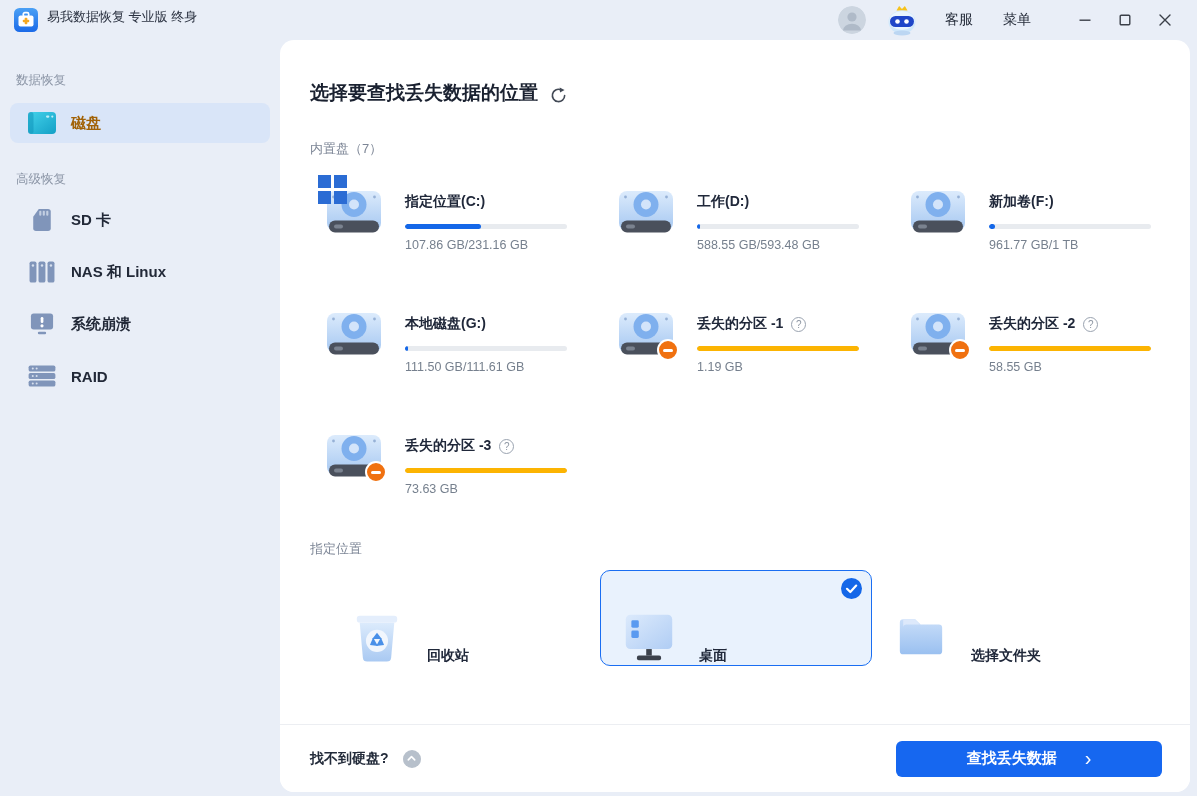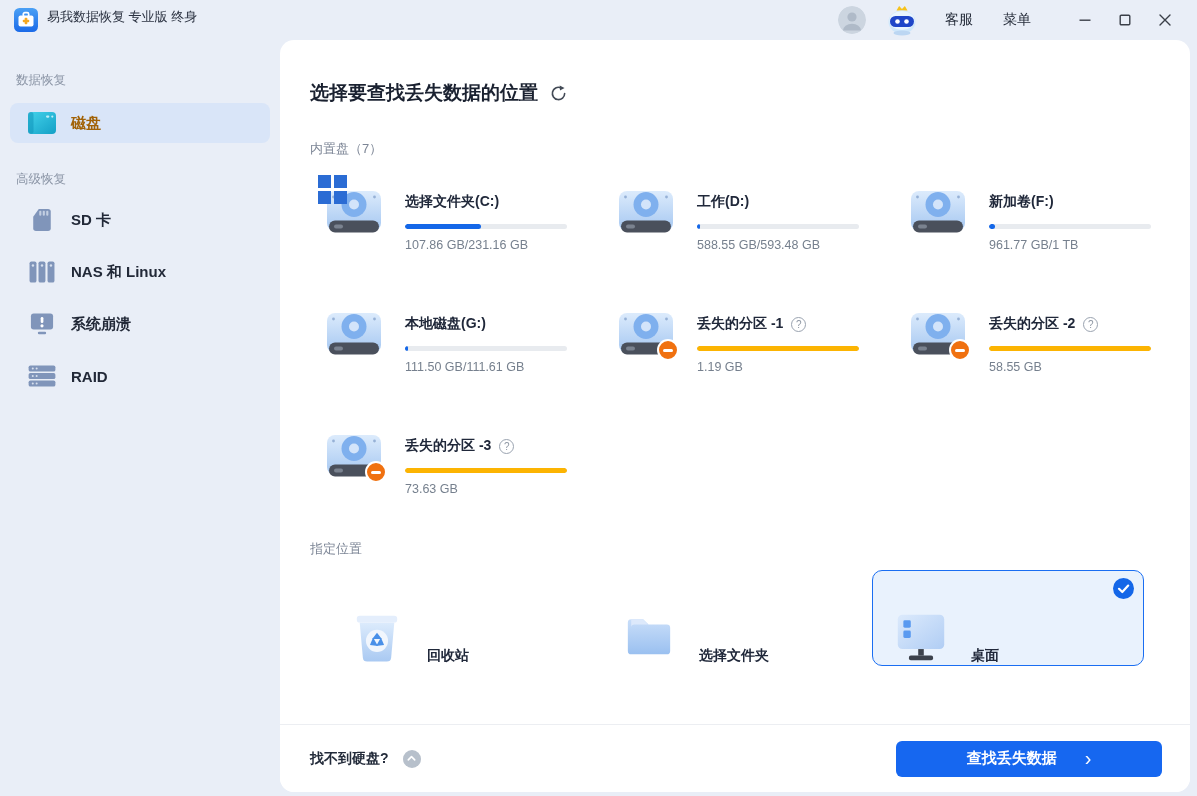--- a/index.html
+++ b/index.html
@@ -30,21 +30,21 @@
     border-radius:8px; padding-left:17px; cursor:pointer; }
   .side-item.selected { background:#d9e5f8; margin-top:14px; }
   .s-icon { width:30px; display:flex; justify-content:center; align-items:center; }
   .s-label { margin-left:14px; font-size:15px; font-weight:700; color:#222938; }
   .side-item.selected .s-label { color:#a16207; }
   .side-label.adv { margin-top:28px; }
 
   
   .panel { position:absolute; left:280px; top:40px; width:910px; bottom:4px;
     background:#fff; border-radius:14px; overflow:hidden; }
-  .main-head { margin:42px 30px 0 30px; display:flex; align-items:center; gap:12px; }
+  .main-head { margin:42px 30px 0 30px; display:flex; align-items:flex-end; gap:12px; }
   .main-head h1 { margin:0; font-size:19px; line-height:22px; font-weight:700; color:#1a2130; }
   .refresh-btn { width:17px; height:17px; display:flex; cursor:pointer; }
   .section-label { margin:37px 0 0 30px; font-size:13px; color:#7d8696; line-height:15px; }
 
   .drive-grid { margin:27px 0 0 30px; display:grid; grid-template-columns:repeat(3,292px); row-gap:52px; }
   .drive-tile { display:flex; height:70px; padding-left:15px; cursor:pointer; }
   .drive-icon-wrap { position:relative; width:58px; height:56px; margin-top:4px; flex:none; }
   .win-badge { position:absolute; left:-7px; top:-12px; display:grid;
     grid-template-columns:13px 13px; gap:3px; }
   .win-badge i { width:13px; height:13px; background:#2b6cd4; display:block; }
@@ -275,21 +275,21 @@
       <span class="win-badge">
             <i></i>
             <i></i>
             <i></i>
             <i></i>
           </span>
       
     </div>
     <div class="drive-info">
       <div class="drive-name-row">
-        <span class="drive-name">选择文件夹(C:)</span>
+        <span class="drive-name">指定位置(C:)</span>
 
       </div>
       <div class="bar">
             <div class="bar-fill" style="width: 47%; background: rgb(20, 103, 232);"></div>
           </div>
       <div class="drive-size">107.86 GB/231.16 GB</div>
     </div>
   </div>
 
   <div class="drive-tile">
@@ -469,51 +469,51 @@
           <path d="M0,-8.5 L5,-1.8 L-5,-1.8 Z" transform="rotate(120)"></path>
           <path d="M0,-8.5 L5,-1.8 L-5,-1.8 Z" transform="rotate(240)"></path>
         </g>
       </svg>
     </span>
 
     <span class="loc-label">回收站</span>
 
   </div>
 
-  <div class="loc-card">
-
-    <span class="loc-icon">
-      <svg viewBox="0 0 52 52" width="50" height="50">
-        <path d="M4 11 q0-3.5 3.5-3.5 h12.5 l5.5 5.5 h19 q3.5 0 3.5 3.5 v24 q0 3.5-3.5 3.5 h-37 q-3.5 0-3.5-3.5 Z" fill="url(#gFold)"></path>
-        <path d="M7.5 7.5 h12 l5.5 5.5 H11 q-3.5 0-3.5 3 Z" fill="#dde9fb"></path>
-      </svg>
-    </span>
-    <span class="loc-label">选择文件夹</span>
-
-  </div>
-
   <div class="loc-card selected">
 
     <span class="loc-icon">
       <svg viewBox="0 0 56 56" width="52" height="52">
         <rect x="3" y="4" width="50" height="37" rx="5" fill="url(#gMon)"></rect>
         <rect x="9" y="10" width="8" height="8" rx="1.5" fill="#5a9af0"></rect>
         <rect x="9" y="21" width="8" height="8" rx="1.5" fill="#5a9af0"></rect>
         <rect x="25" y="41" width="6" height="7" fill="#3c424c"></rect>
         <rect x="15" y="48" width="26" height="5" rx="2" fill="#3c424c"></rect>
       </svg>
     </span>
 
     <span class="loc-label">桌面</span>
     <span class="check-badge">
       <svg viewBox="0 0 21 21" width="21" height="21">
         <circle cx="10.5" cy="10.5" r="10.5" fill="#1467e8"></circle>
         <path d="M6 10.8 L9.3 14 L15.2 7.6" fill="none" stroke="#fff" stroke-width="2.2" stroke-linecap="round" stroke-linejoin="round"></path>
       </svg>
     </span>
+  </div>
+
+  <div class="loc-card">
+
+    <span class="loc-icon">
+      <svg viewBox="0 0 52 52" width="50" height="50">
+        <path d="M4 11 q0-3.5 3.5-3.5 h12.5 l5.5 5.5 h19 q3.5 0 3.5 3.5 v24 q0 3.5-3.5 3.5 h-37 q-3.5 0-3.5-3.5 Z" fill="url(#gFold)"></path>
+        <path d="M7.5 7.5 h12 l5.5 5.5 H11 q-3.5 0-3.5 3 Z" fill="#dde9fb"></path>
+      </svg>
+    </span>
+    <span class="loc-label">选择文件夹</span>
+
   </div>
 </div>
 
   <div class="panel-footer">
     <div class="find-disk">
       <span class="find-disk-text">找不到硬盘?</span>
       <span class="chevron-circle">
         <svg viewBox="0 0 12 12" width="11" height="11">
             <path d="M2.5 7.5 L6 4 L9.5 7.5" fill="none" stroke="#fff" stroke-width="1.8" stroke-linecap="round" stroke-linejoin="round"></path>
           </svg>

